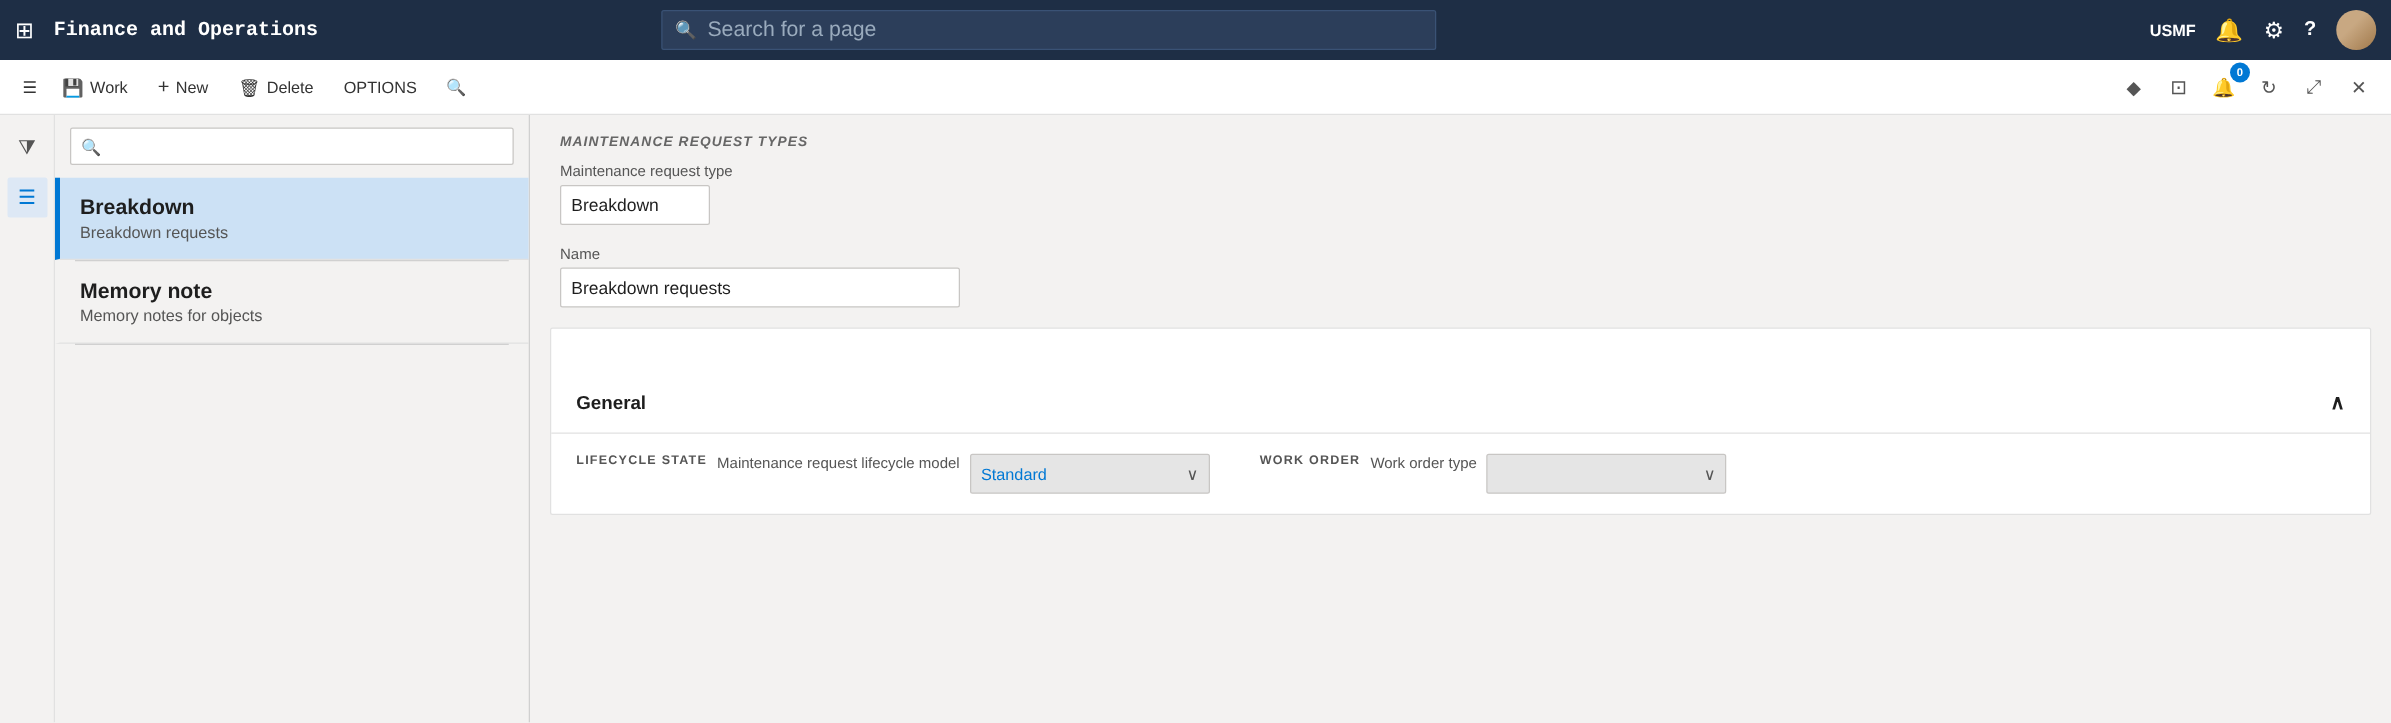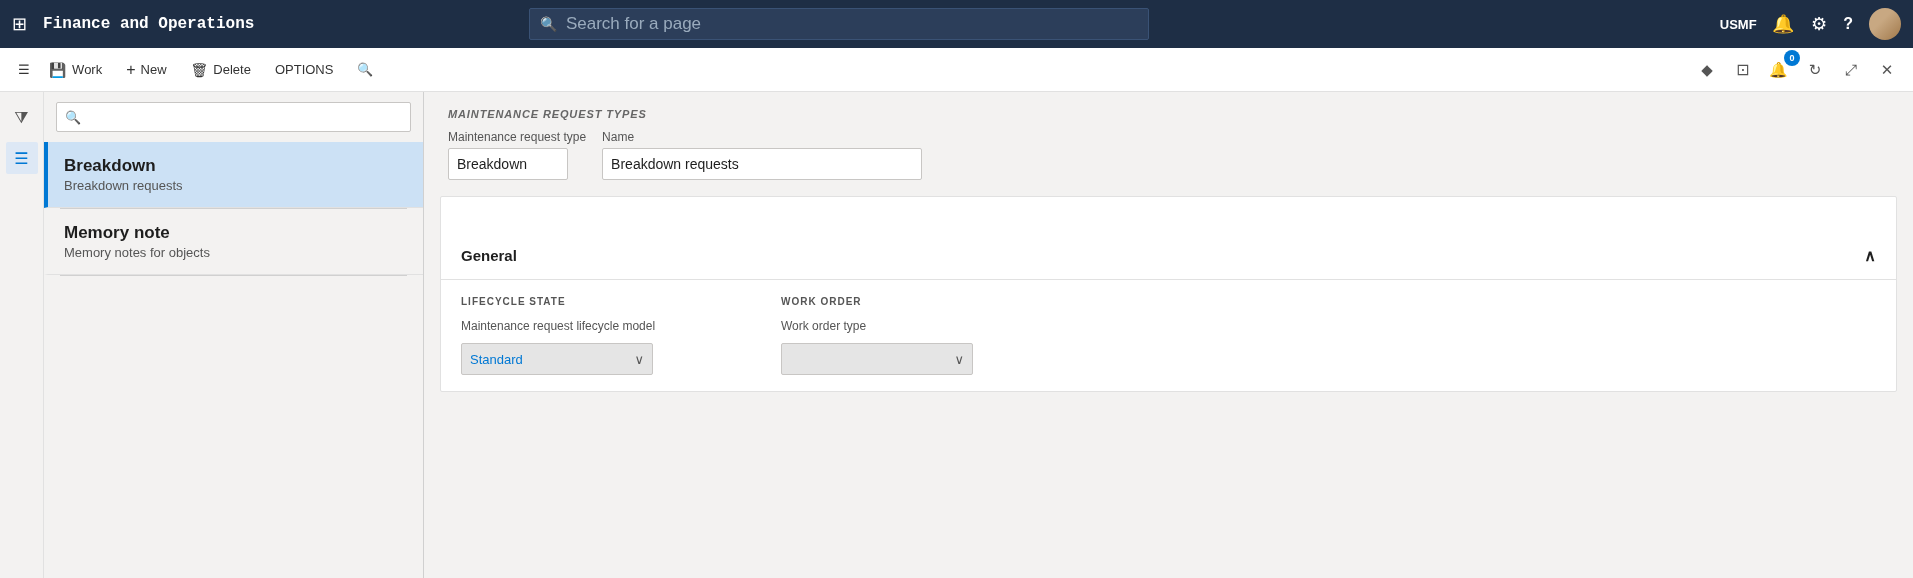--- a/index.html
+++ b/index.html
@@ -194,20 +194,21 @@
       color: #666;
       letter-spacing: 0.08em;
       padding: 16px 24px 10px;
       text-transform: uppercase;
       font-style: italic;
     }
     .form-row {
       display: flex;
       gap: 16px;
       padding: 0 24px 16px;
+      flex-direction: column;
     }
     .form-field { display: flex; flex-direction: column; gap: 4px; }
     .form-field label { font-size: 12px; color: #555; }
     .form-field input[type="text"] {
       border: 1px solid #c8c6c4;
       border-radius: 2px;
       padding: 5px 8px;
       font-size: 14px;
       color: #1e1e1e;
       background: white;
@@ -233,21 +234,21 @@
       font-size: 15px;
       font-weight: 600;
       color: #1e1e1e;
       margin-top: 35px;
     }
     .general-body {
       padding: 16px 20px;
       display: flex;
       gap: 40px;
     }
-    .general-column { display: flex; flex-direction: column; gap: 8px; min-width: 280px; }
+    .general-column { display: flex; flex-direction: row; gap: 8px; min-width: 280px; }
     .section-label {
       font-size: 10px;
       font-weight: 700;
       letter-spacing: 0.1em;
       color: #555;
       text-transform: uppercase;
       margin-bottom: 4px;
     }
     .field-label { font-size: 12px; color: #555; margin-bottom: 2px; }
     .dropdown-field {

